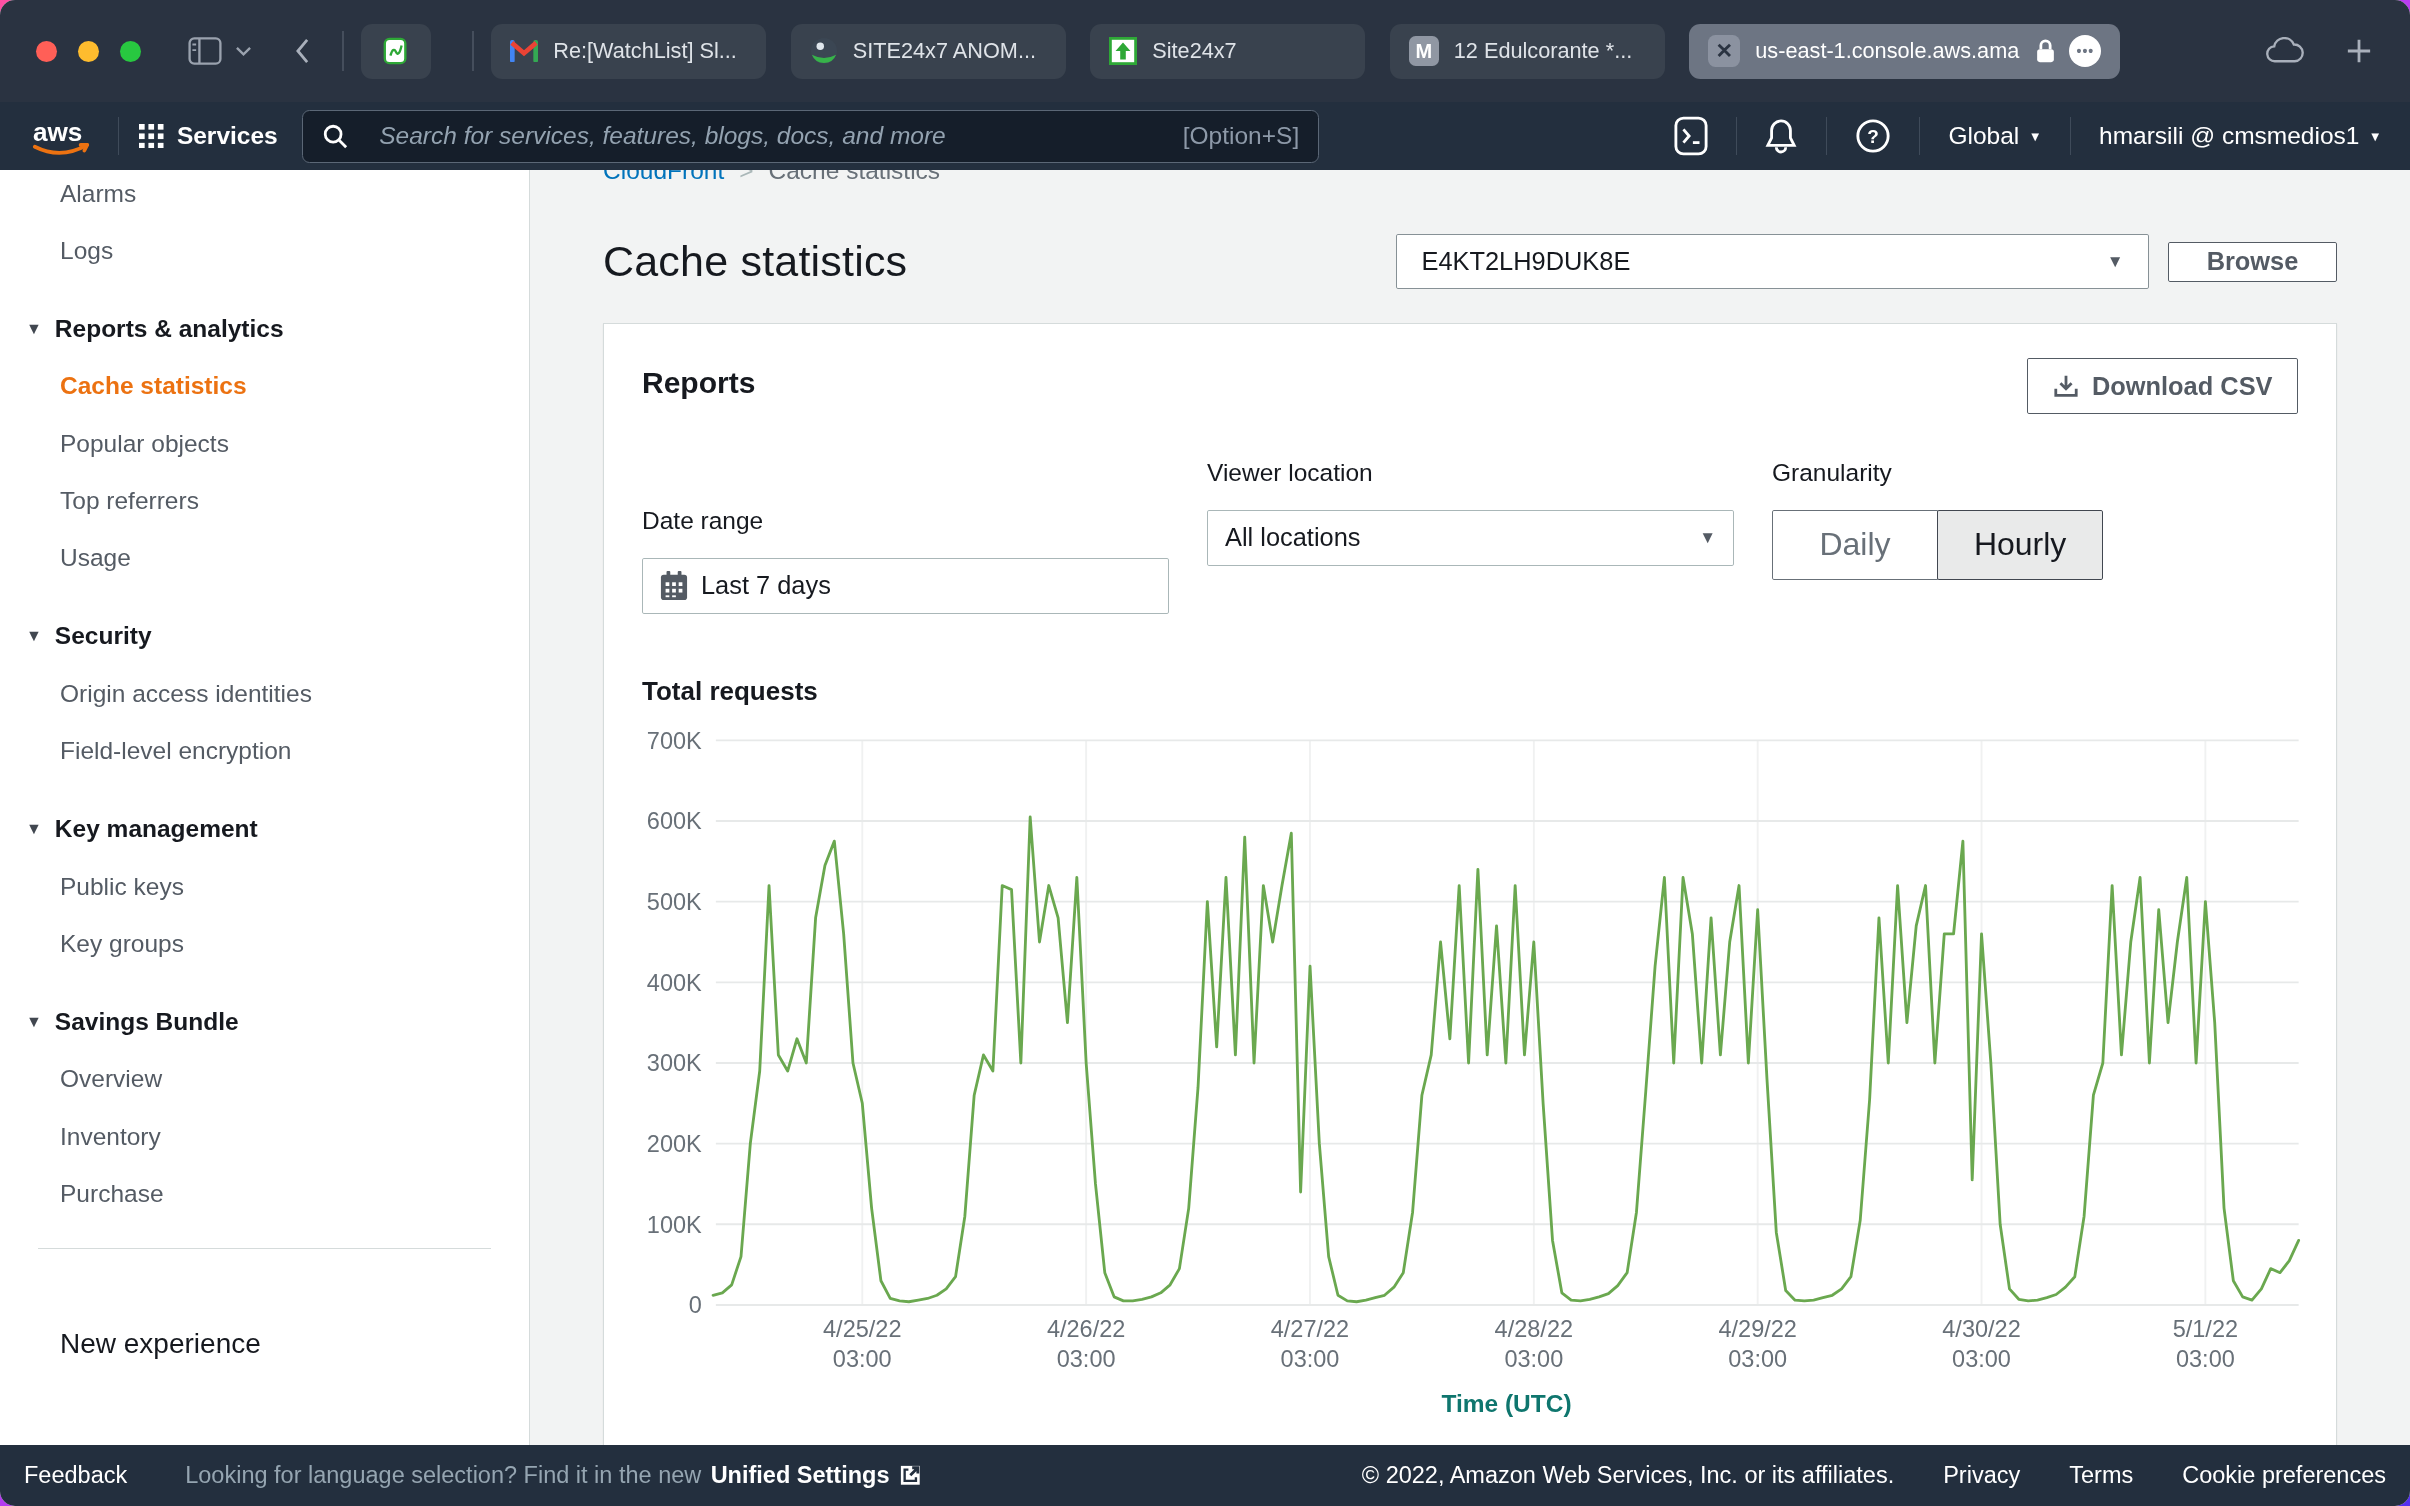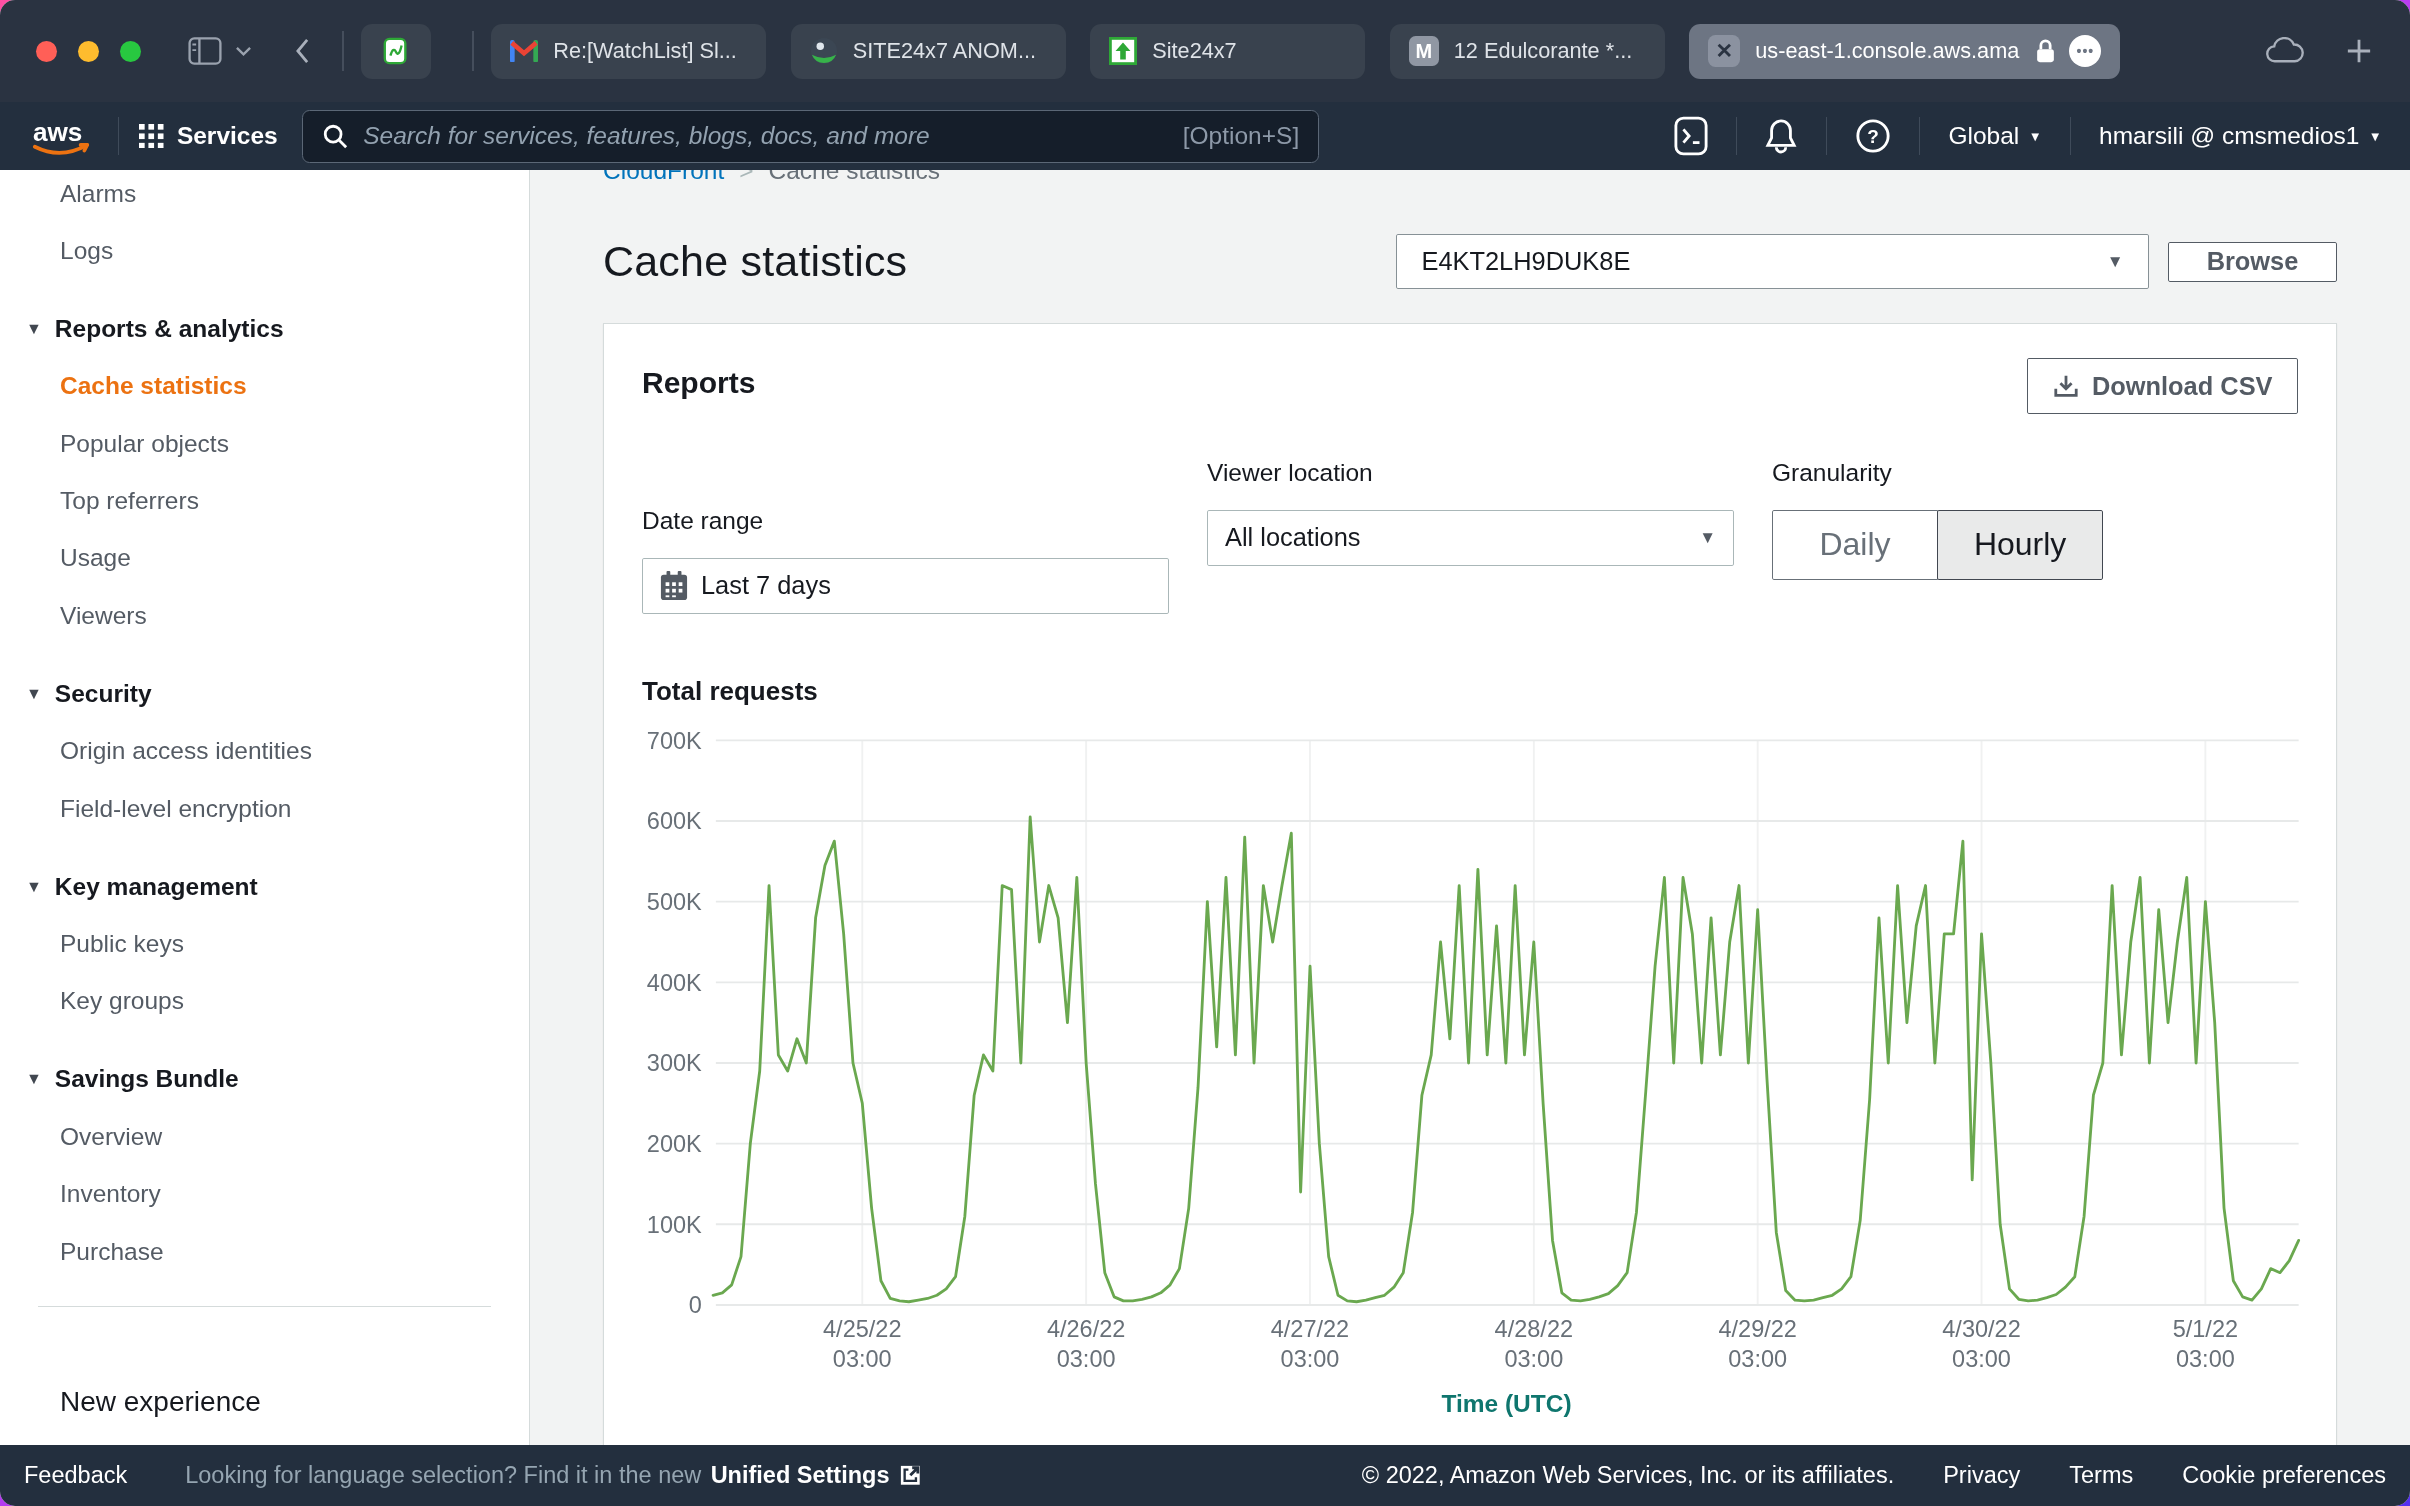--- a/index.html
+++ b/index.html
@@ -33,21 +33,21 @@
     font-weight:bold; margin-left:13px; flex:0 0 auto;}
   .mgray { width:30px; height:30px; border-radius:6.6px; background:#9097a3; color:#fff;
     display:flex; align-items:center; justify-content:center; font-size:20px; font-weight:bold; }
 
   
   .awsbar { height:68px; background:#232f3e; display:flex; align-items:center; padding:0 24.5px;
     flex:0 0 auto; position:relative; z-index:5; }
   .aws-div { width:0.9px; height:38px; background:#3f4b5a; margin:0 21px; }
   .services { display:flex; align-items:center; gap:13px; color:#fff; font-size:24.5px; font-weight:bold; }
   .searchbox { width:1017px; height:53px; background:#151e2a; border:0.9px solid #5b6776;
-    border-radius:7.5px; display:flex; align-items:center; padding:0 19px; margin-left:24.5px; }
+    border-radius:7.5px; display:flex; align-items:center; padding:0 19px; margin-left:24.5px;gap:16px; }
   .searchbox .ph { font-style:italic; color:#93a2b0; font-size:24.5px; margin-left:15px; flex:1;
     white-space:nowrap; overflow:hidden;}
   .searchbox .sc { color:#8d99a8; font-size:24.5px; }
   .aws-right { margin-left:auto; display:flex; align-items:center; color:#fff; }
   .aws-right .seg { display:flex; align-items:center; gap:9.4px; font-size:24.5px; padding:0 24.5px; }
   .caret { font-size:13px; color:#fff; }
 
   
   .mainrow { flex:1; display:flex; min-height:0; }
   .sidebar { width:530px; background:#fff; border-right:0.9px solid #d5dbdb; padding-top:7.5px;
@@ -298,21 +298,20 @@
           <li class="side-link">Alarms</li>
           <li class="side-link">Logs</li>
           <li class="side-section">
             <span class="tri">▼</span>
             <span>Reports &amp; analytics</span>
           </li>
           <li class="side-link active">Cache statistics</li>
           <li class="side-link">Popular objects</li>
           <li class="side-link">Top referrers</li>
           <li class="side-link">Usage</li>
-          <li class="side-link">Viewers</li>
           <li class="side-section">
             <span class="tri">▼</span>
             <span>Security</span>
           </li>
           <li class="side-link">Origin access identities</li>
           <li class="side-link">Field-level encryption</li>
           <li class="side-section">
             <span class="tri">▼</span>
             <span>Key management</span>
           </li>

